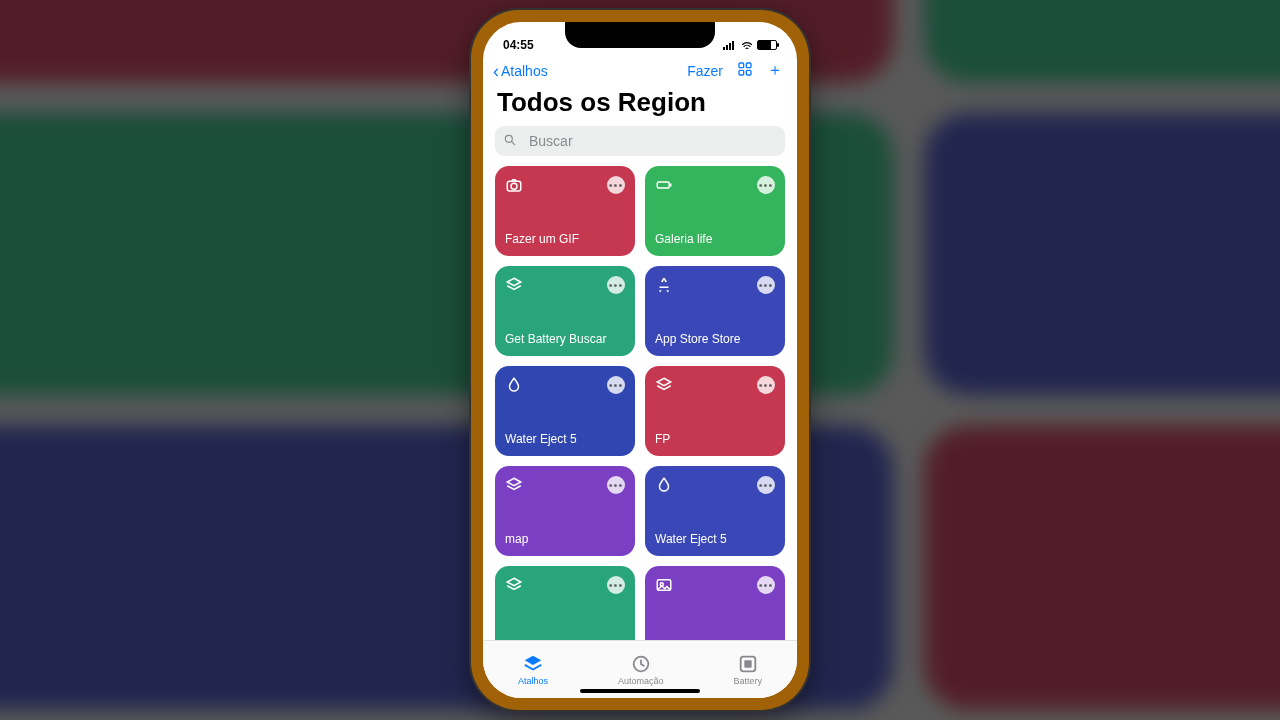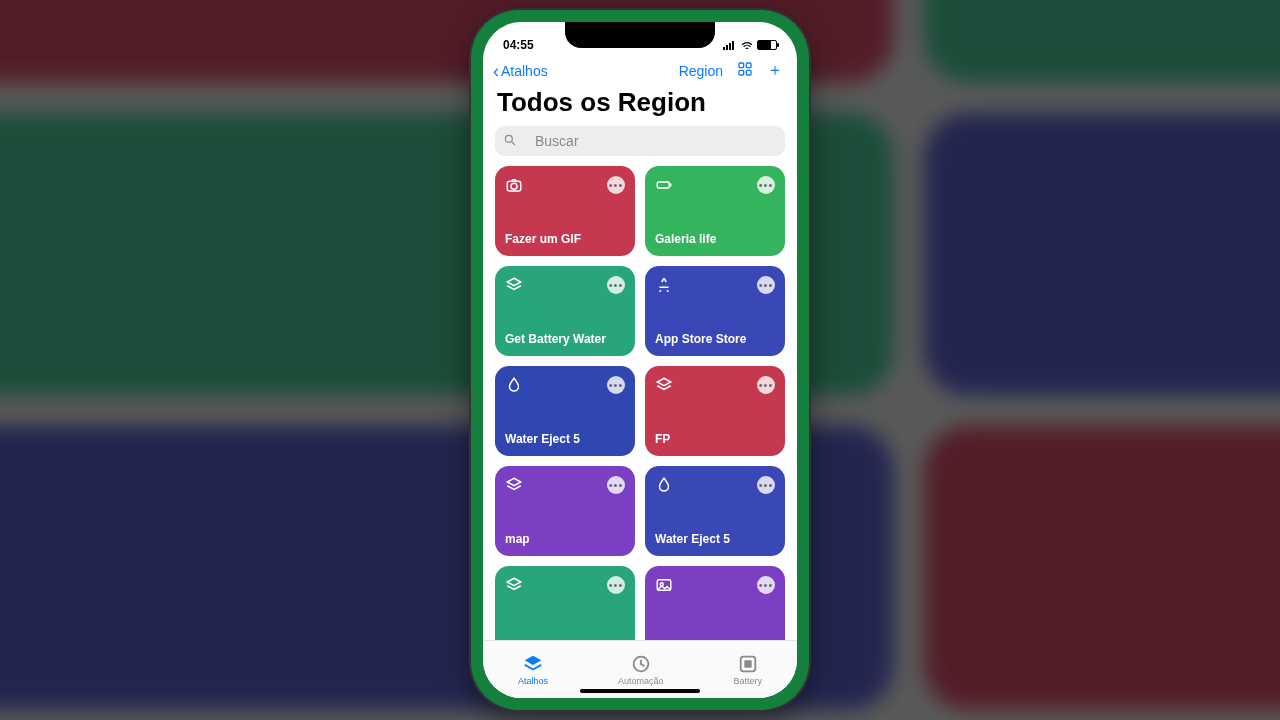--- a/index.html
+++ b/index.html
@@ -26,21 +26,21 @@
     position:absolute; inset:0;
     background: rgba(40,40,40,0.25);
   }
 
   
   .phone {
     position: absolute;
     left: 50%; top: 50%;
     transform: translate(-50%, -50%);
     width: 338px; height: 700px;
-    background: #15803d;
+    background: #a16207;
     border-radius: 48px;
     padding: 12px;
     box-shadow: 0 0 0 2px #333, 0 8px 30px rgba(0,0,0,0.5);
   }
   .screen {
     width: 100%; height: 100%;
     background: #fff;
     border-radius: 38px;
     position: relative;
     overflow: hidden;
@@ -77,21 +77,21 @@
   .navbar .rbtns { display:flex; align-items:center; gap:14px; color:#0a7bff; }
   .navbar .rbtns .grid-ic, .navbar .rbtns .plus-ic { font-size:16px; }
 
   .title {
     font-size: 26px; font-weight:700; padding: 2px 14px 8px 14px; color:#000;
   }
 
   .search {
     margin: 0 12px 10px 12px;
     background:#eceded; border-radius:9px;
-    height:30px; display:flex; align-items:center; gap:18px;
+    height:30px; display:flex; align-items:center; gap:12px;
     padding:0 8px; color:#8a8a8e; font-size:14px;
   }
   .search .mag { font-size:13px; }
 
   .grid {
     flex:1; overflow:hidden;
     padding: 0 12px;
     display:grid; grid-template-columns: 1fr 1fr;
     grid-auto-rows: 90px;
     gap: 10px;
@@ -103,21 +103,21 @@
   }
   .tile .topline { display:flex; justify-content:space-between; align-items:center; }
   .tile .ic { width:18px; height:18px; display:flex; align-items:center; justify-content:center; }
   .tile .ic svg { width:18px; height:18px; fill:none; stroke:#fff; stroke-width:2; }
   .tile .more {
     width:18px; height:18px; border-radius:50%;
     background: rgba(255,255,255,0.8);
     display:flex; align-items:center; justify-content:center;
     color: rgba(0,0,0,0.55); font-size:11px; letter-spacing:1px; line-height:1;
   }
-  .tile .lbl { font-size:12px; font-weight:700; }
+  .tile .lbl { font-size:12px; font-weight:400; }
 
   .c-red   { background:#c63750; }
   .c-green { background:#34b55d; }
   .c-teal  { background:#29a57b; }
   .c-blue  { background:#3a48b7; }
   .c-blue2 { background:#3046b0; }
   .c-purple{ background:#7b3fc4; }
 
   .tabbar {
     height:58px; border-top:1px solid #e3e3e6;
@@ -171,21 +171,21 @@
           </span>
       </div>
     </div>
 
     <div class="navbar">
       <div class="back">
         <span class="chev">‹</span>
         <span>Atalhos</span>
       </div>
       <div class="rbtns">
-        <span>Region</span>
+        <span>Fazer</span>
         <span class="grid-ic">
           <svg viewBox="0 0 24 24" width="16" height="16">
               <rect x="3" y="3" width="7" height="7" rx="1.5" fill="none" stroke="#0a7bff" stroke-width="2"></rect>
               <rect x="14" y="3" width="7" height="7" rx="1.5" fill="none" stroke="#0a7bff" stroke-width="2"></rect>
               <rect x="3" y="14" width="7" height="7" rx="1.5" fill="none" stroke="#0a7bff" stroke-width="2"></rect>
               <rect x="14" y="14" width="7" height="7" rx="1.5" fill="none" stroke="#0a7bff" stroke-width="2"></rect>
             </svg>
         </span>
         <span class="plus-ic">＋</span>
       </div>
@@ -232,21 +232,21 @@
         <div class="tile c-teal">
           <div class="topline">
             <span class="ic">
               <svg viewBox="0 0 24 24">
                 <path d="M12 3l9 5-9 5-9-5 9-5z"></path>
                 <path d="M3 13l9 5 9-5"></path>
               </svg>
             </span>
             <span class="more">•••</span>
           </div>
-          <div class="lbl">Get Battery Water</div>
+          <div class="lbl">Get Battery Buscar</div>
         </div>
         <div class="tile c-blue">
           <div class="topline">
             <span class="ic">
               <svg viewBox="0 0 24 24">
                 <path d="M12 3l3 5M12 3l-3 5M6 15h12M8 19l-2 2M16 19l2 2"></path>
               </svg>
             </span>
             <span class="more">•••</span>
           </div>

